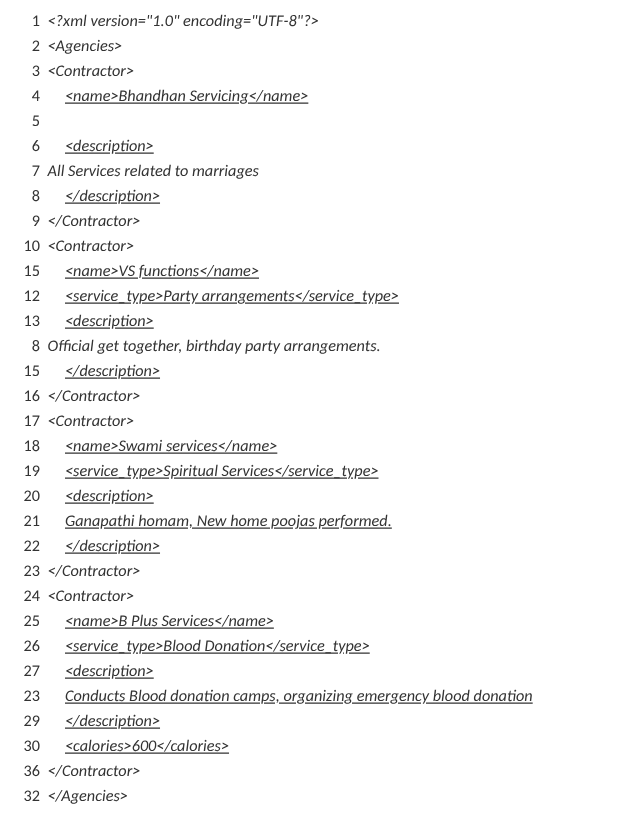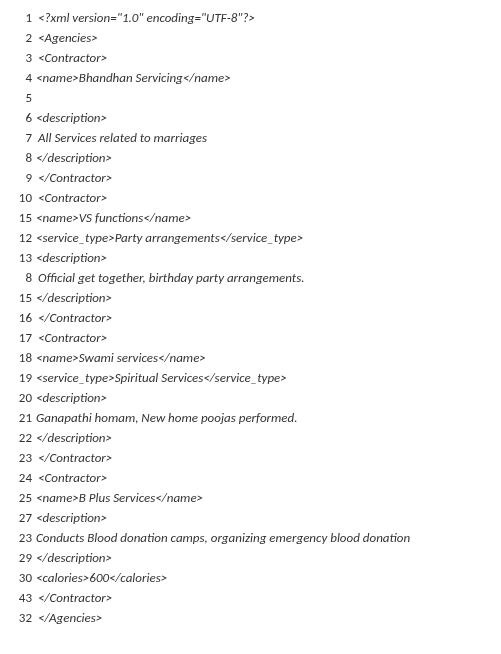--- a/index.html
+++ b/index.html
@@ -23,21 +23,21 @@
     width: 24px;
     text-align: right;
     flex-shrink: 0;
     font-style: normal;
     color: #333;
   }
   .code {
     padding-left: 6px;
   }
   .ind1 { padding-left: 6px; }
-  .ind2 { padding-left: 4px; }
+  .ind2 { padding-left: 20px; text-decoration: underline; }
 </style>
 </head>
 <body>
 
 <div id="code-block">
     <div class="line"><span class="num">1</span><span class="code ind1">&lt;?xml version="1.0" encoding="UTF-8"?&gt;</span></div>
     <div class="line"><span class="num">2</span><span class="code ind1">&lt;Agencies&gt;</span></div>
     <div class="line"><span class="num">3</span><span class="code ind1">&lt;Contractor&gt;</span></div>
     <div class="line"><span class="num">4</span><span class="code ind2">&lt;name&gt;Bhandhan Servicing&lt;/name&gt;</span></div>
     <div class="line"><span class="num">5</span></div>
@@ -54,19 +54,20 @@
     <div class="line"><span class="num">16</span><span class="code ind1">&lt;/Contractor&gt;</span></div>
     <div class="line"><span class="num">17</span><span class="code ind1">&lt;Contractor&gt;</span></div>
     <div class="line"><span class="num">18</span><span class="code ind2">&lt;name&gt;Swami services&lt;/name&gt;</span></div>
     <div class="line"><span class="num">19</span><span class="code ind2">&lt;service_type&gt;Spiritual Services&lt;/service_type&gt;</span></div>
     <div class="line"><span class="num">20</span><span class="code ind2">&lt;description&gt;</span></div>
     <div class="line"><span class="num">21</span><span class="code ind2">Ganapathi homam, New home poojas performed.</span></div>
     <div class="line"><span class="num">22</span><span class="code ind2">&lt;/description&gt;</span></div>
     <div class="line"><span class="num">23</span><span class="code ind1">&lt;/Contractor&gt;</span></div>
     <div class="line"><span class="num">24</span><span class="code ind1">&lt;Contractor&gt;</span></div>
     <div class="line"><span class="num">25</span><span class="code ind2">&lt;name&gt;B Plus Services&lt;/name&gt;</span></div>
+    <div class="line"><span class="num">26</span><span class="code ind2">&lt;service_type&gt;Blood Donation&lt;/service_type&gt;</span></div>
     <div class="line"><span class="num">27</span><span class="code ind2">&lt;description&gt;</span></div>
     <div class="line"><span class="num">23</span><span class="code ind2">Conducts Blood donation camps, organizing emergency blood donation</span></div>
     <div class="line"><span class="num">29</span><span class="code ind2">&lt;/description&gt;</span></div>
     <div class="line"><span class="num">30</span><span class="code ind2">&lt;calories&gt;600&lt;/calories&gt;</span></div>
-    <div class="line"><span class="num">43</span><span class="code ind1">&lt;/Contractor&gt;</span></div>
+    <div class="line"><span class="num">36</span><span class="code ind1">&lt;/Contractor&gt;</span></div>
     <div class="line"><span class="num">32</span><span class="code ind1">&lt;/Agencies&gt;</span></div>
   </div>
 
 </body></html>

